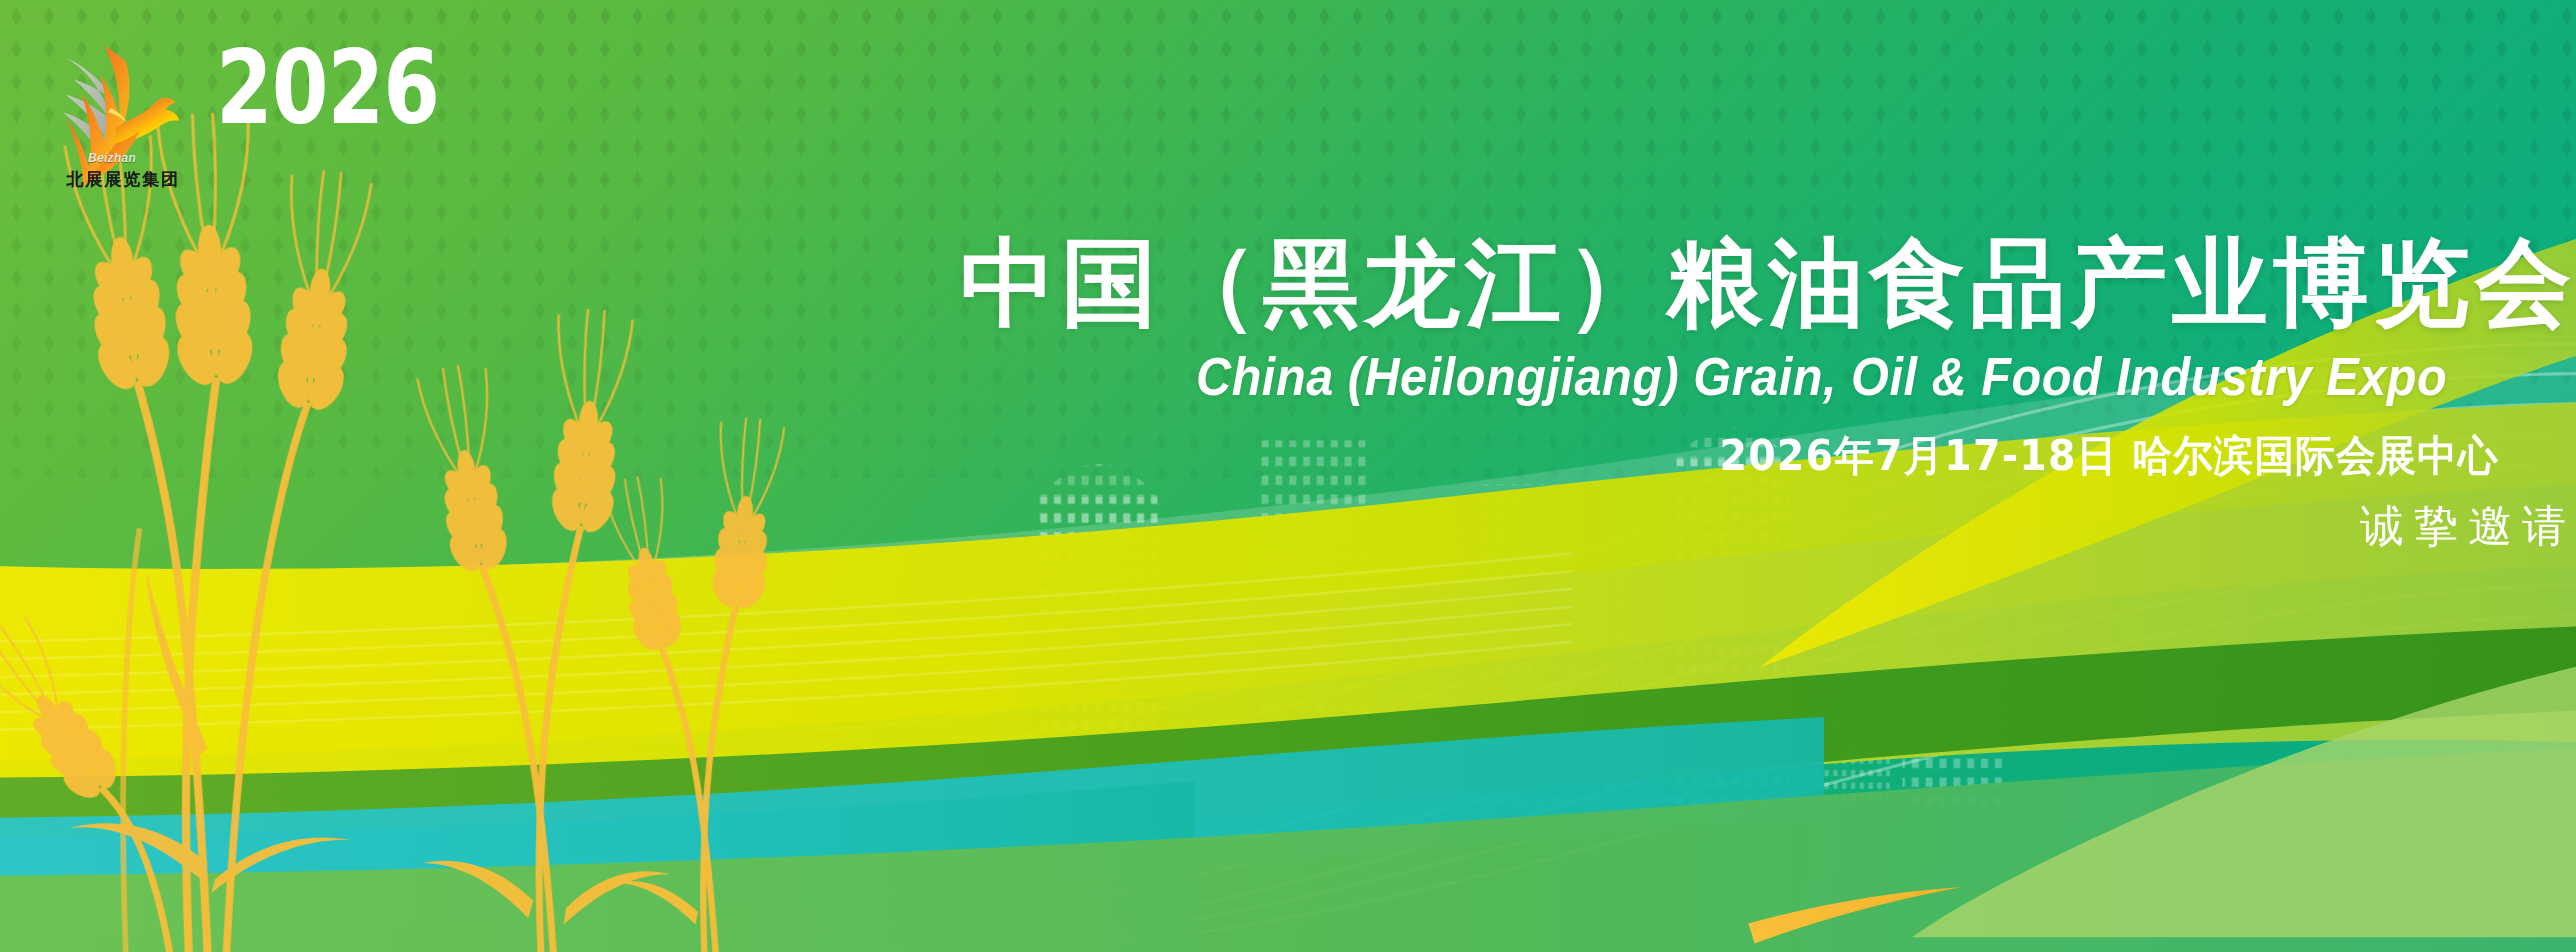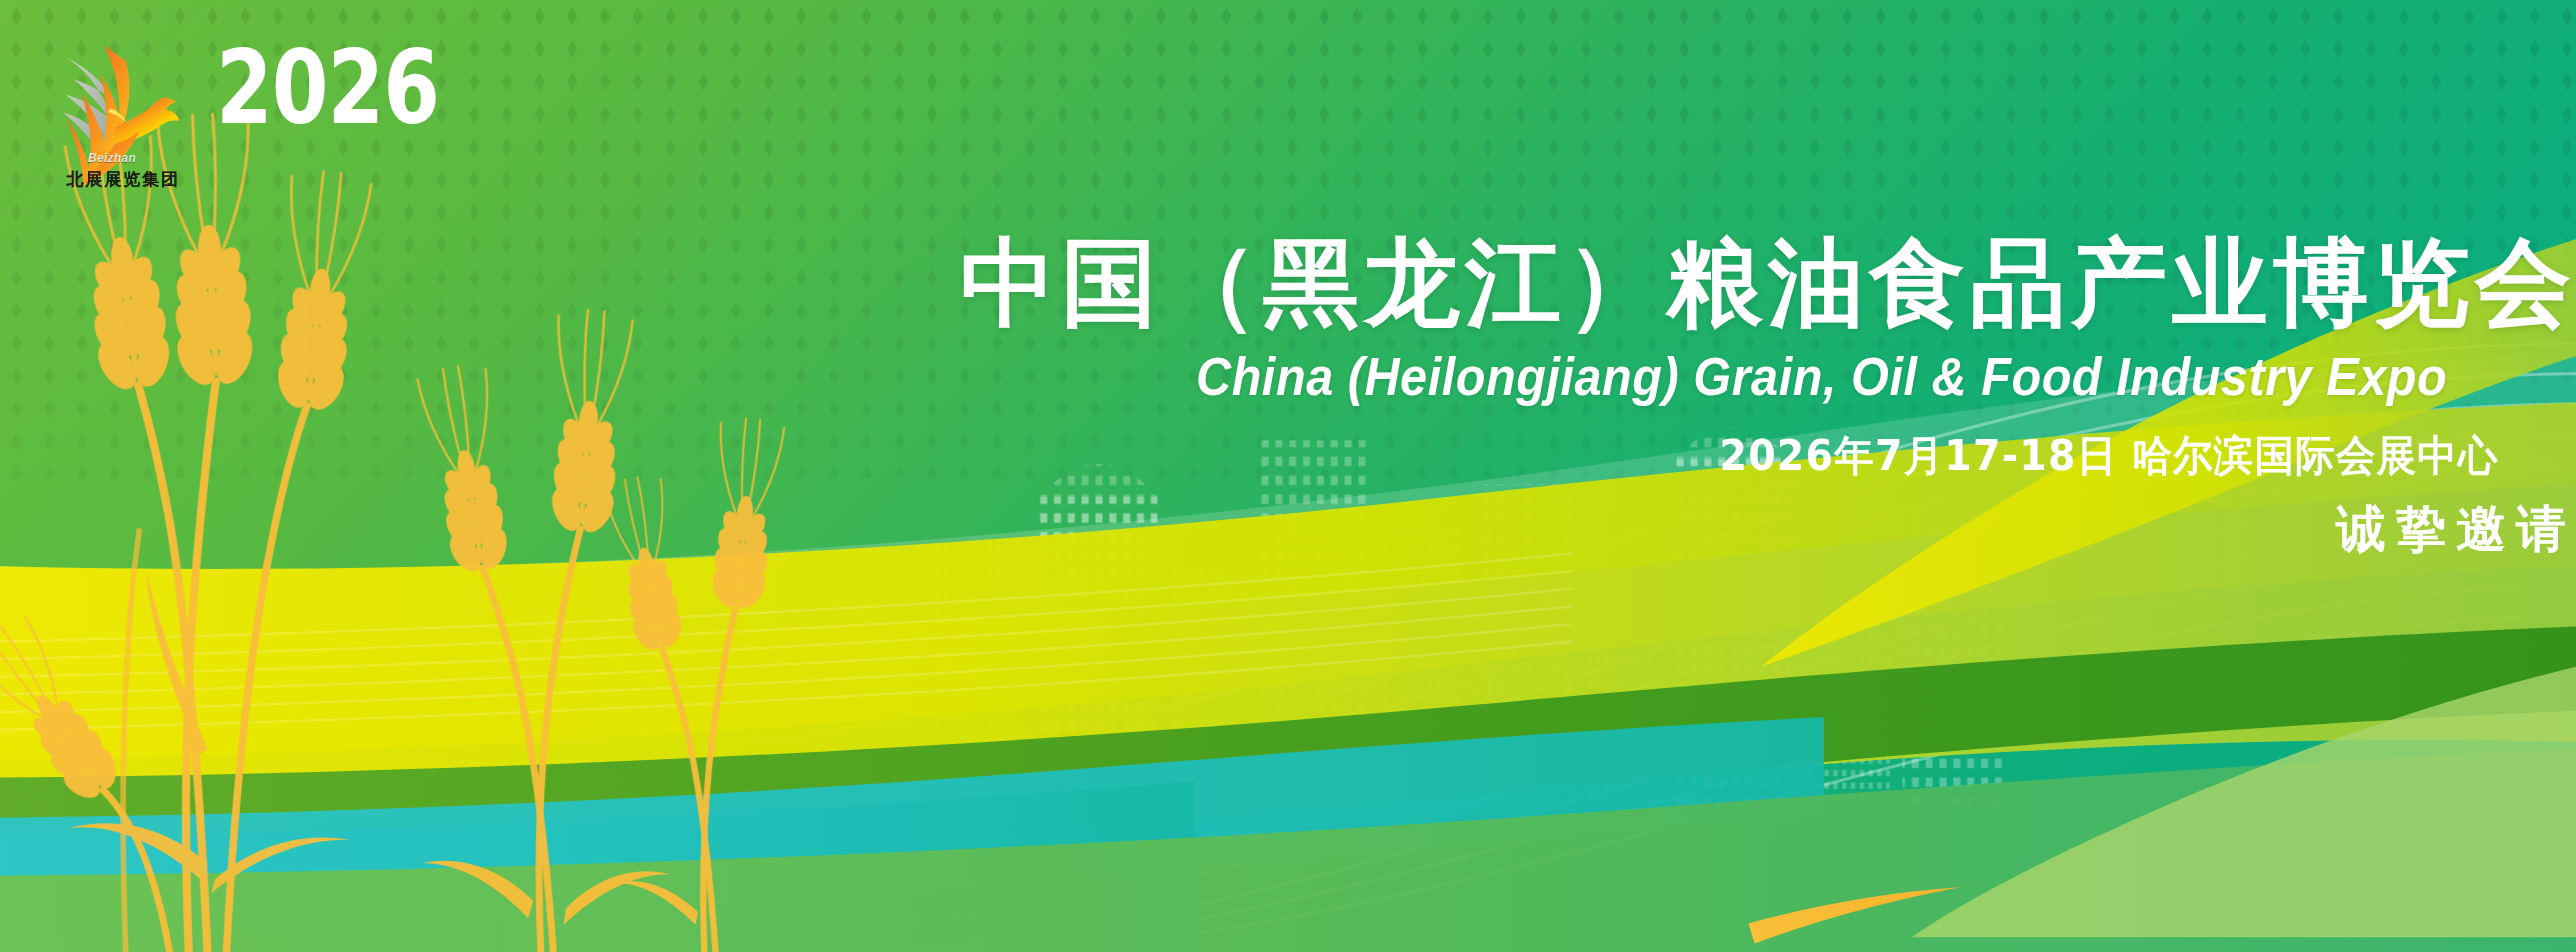--- a/index.html
+++ b/index.html
@@ -102,22 +102,22 @@
   #meta-line {
     font-size: 42px;
     font-weight: bold;
     line-height: 1.1;
     letter-spacing: 1.3px;
     margin: 26.4px 0 0 0;
     transform: scaleX(.94);
     font-family: "DejaVu Sans", "Liberation Sans", sans-serif;
   }
   #invite-line {
-    font-size: 50px;
-    font-weight: bold;
+    font-size: 44px;
+    font-weight: normal;
     line-height: 1.1;
     letter-spacing: 10px;
     margin: 22.6px 0 0 0;
     padding-left: 10px;
     font-family: "DejaVu Sans", "Liberation Sans", sans-serif;
   }
 </style>
 </head>
 <body>
 

